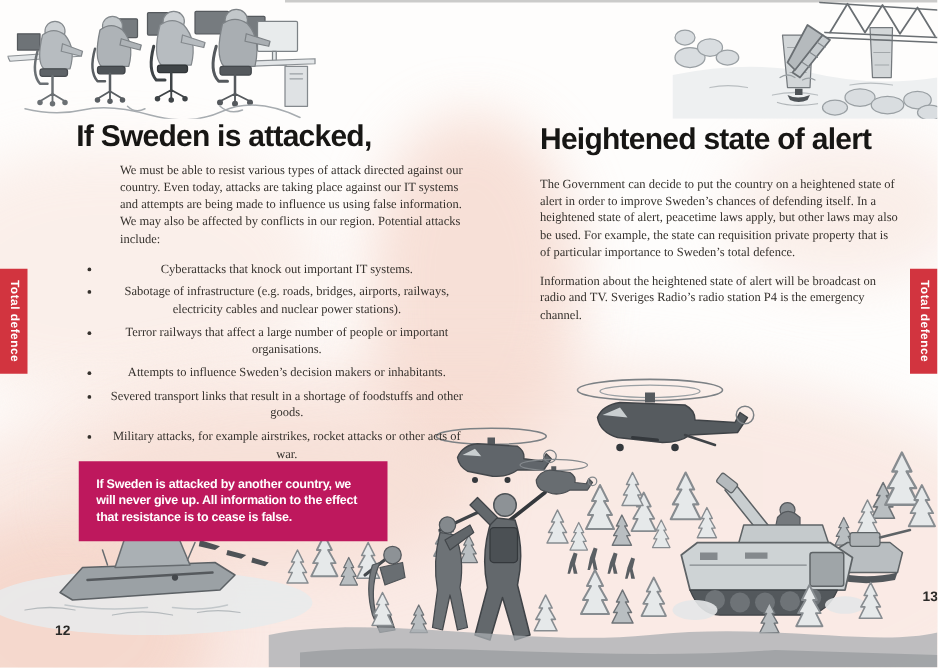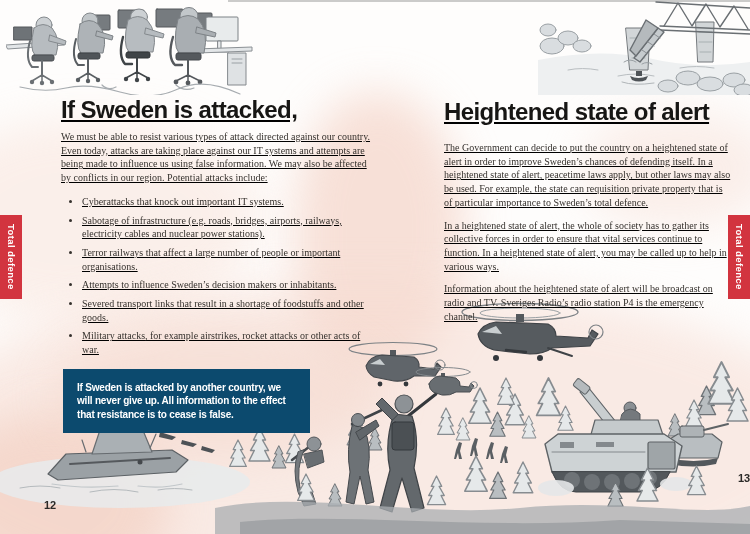--- a/index.html
+++ b/index.html
@@ -11,29 +11,29 @@
   .wash{position:absolute;border-radius:48% 52% 55% 45%;filter:blur(22px);pointer-events:none;}
   .wash-left   {left:-70px;top:118px;width:330px;height:200px;background:#f6d9cd;opacity:.38;}
   .wash-gutter {left:295px;top:92px;width:170px;height:280px;background:#f3cdbf;opacity:.6;}
   .wash-bottom {left:-80px;top:285px;width:920px;height:330px;background:#f6dbd1;opacity:.55;}
   .wash-bl     {left:-60px;top:415px;width:230px;height:180px;background:#f2ccbd;opacity:.6;}
   .wash-rt     {left:585px;top:112px;width:190px;height:115px;background:#f6dcd2;opacity:.45;}
   .wash-mid    {left:55px;top:330px;width:330px;height:130px;background:#f3d2c5;opacity:.4;}
   .top-edge{position:absolute;left:228px;top:0;width:522px;height:2px;background:#6e6e6e;opacity:.35;}
 
   
-  .col{position:absolute;z-index:4;text-decoration:underline;}
+  .col{position:absolute;z-index:4;}
   .col-left{left:61px;top:96px;width:316px;}
-  .col-right{left:444px;top:98px;width:288px;}
+  .col-right{left:432px;top:98px;width:288px;}
   h1{margin:0;font-size:24px;line-height:27px;font-weight:700;color:#171614;letter-spacing:-0.6px;}
   h1 .hline{display:block;white-space:nowrap;}
   .col-right h1{margin-bottom:16px;white-space:nowrap;}
   .serif{font-family:"Liberation Serif",serif;font-size:10px;line-height:13.7px;color:#35312d;}
-  .intro{margin-top:7px;}
-  ul.attacks{margin:7px 0 0 8px;padding:0 0 0 13px;}
+  .intro{margin-top:7px;margin-left:35px;}
+  ul.attacks{margin:7px 0 0 8px;padding:0 0 0 13px;text-align:center;}
   ul.attacks li{margin-bottom:5px;}
   ul.attacks li::marker{color:#35312d;font-size:10px;}
   .col-right p{margin:0 0 9px 0;}
 
   
   .callout{
     position:absolute;left:63px;top:369px;width:247px;height:64px;box-sizing:border-box;
     padding:12px 14px;z-index:4;color:#fff;font-weight:700;font-size:10px;
     line-height:13.4px;letter-spacing:-0.2px;
   }
@@ -376,26 +376,25 @@
   <ul class="attacks serif">
     <li>Cyberattacks that knock out important IT systems.</li>
     <li>Sabotage of infrastructure (e.g. roads, bridges, airports, railways, electricity cables and nuclear power stations).</li>
     <li>Terror railways that affect a large number of people or important organisations.</li>
     <li>Attempts to influence Sweden’s decision makers or inhabitants.</li>
     <li>Severed transport links that result in a shortage of foodstuffs and other goods.</li>
     <li>Military attacks, for example airstrikes, rocket attacks or other acts of war.</li>
   </ul>
 </div>
 
-<div class="callout" style="background: #0c4a6e;">If Sweden is attacked by another country, we will never give up. All information to the effect that resistance is to cease is false.</div>
+<div class="callout" style="background: #be185d;">If Sweden is attacked by another country, we will never give up. All information to the effect that resistance is to cease is false.</div>
 
 <div class="col col-right">
   <h1>Heightened state of alert</h1>
   <p class="serif">The Government can decide to put the country on a heightened state of alert in order to improve Sweden’s chances of defending itself. In a heightened state of alert, peacetime laws apply, but other laws may also be used. For example, the state can requisition private property that is of particular importance to Sweden’s total defence.</p>
-  <p class="serif">In a heightened state of alert, the whole of society has to gather its collective forces in order to ensure that vital services continue to function. In a heightened state of alert, you may be called up to help in various ways.</p>
   <p class="serif">Information about the heightened state of alert will be broadcast on radio and TV. Sveriges Radio’s radio station P4 is the emergency channel.</p>
 </div>
 
 <div class="tab tab-left" style="background: rgb(210, 52, 63);">
   <span>Total defence</span>
 </div>
 <div class="tab tab-right" style="background: rgb(210, 52, 63);">
   <span>Total defence</span>
 </div>
 

